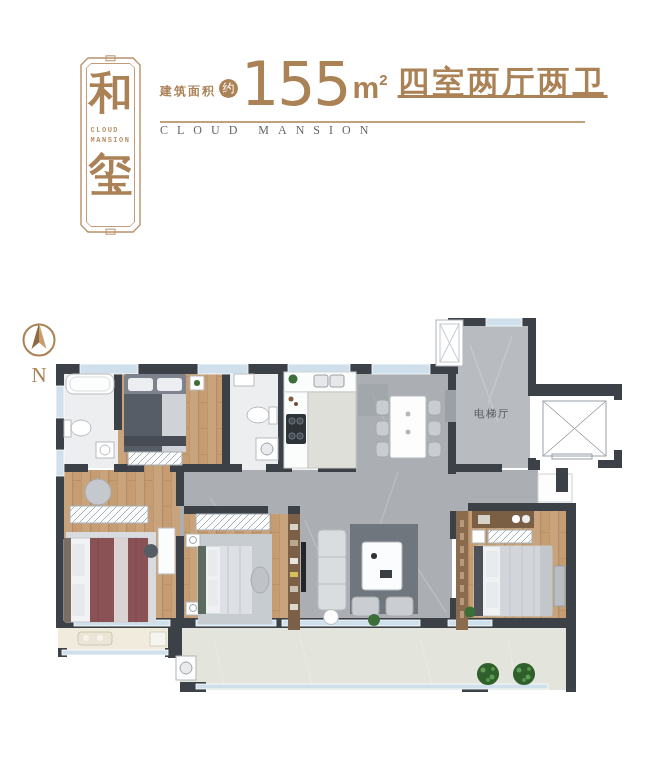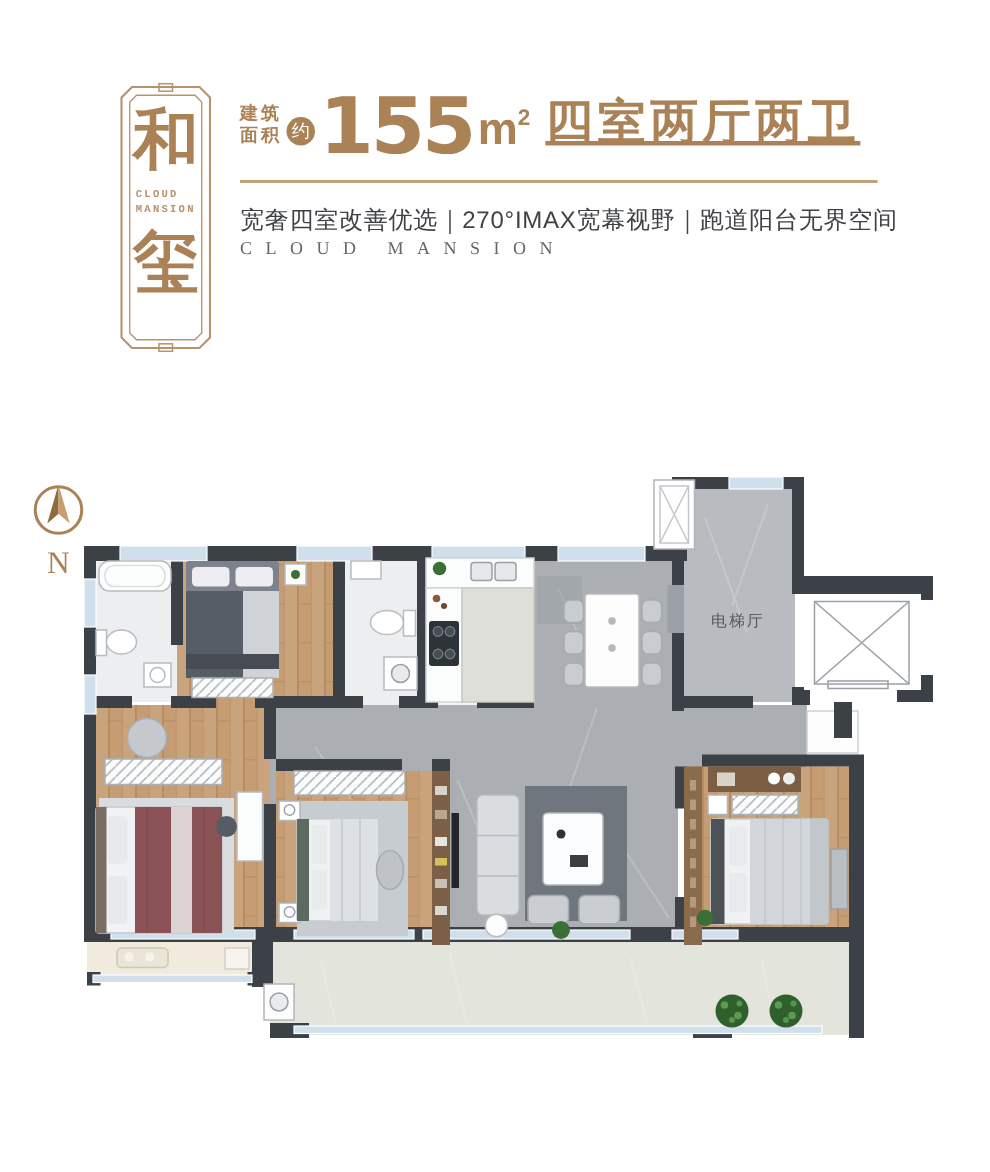--- a/index.html
+++ b/index.html
@@ -14,27 +14,27 @@
                align-items:center;padding-top:15px;box-sizing:border-box;}
   .badge-char{font-family:"Liberation Serif","DejaVu Serif",serif;
               font-size:44px;line-height:1.08;color:var(--brand-brown,#ab8156);font-weight:700;}
   .badge-sub{margin:7px 0 6px 0;
              font-family:Liberation Mono, monospace;
              font-size:7px;letter-spacing:1.5px;line-height:1.45;
              color:var(--brand-brown-light,#b9916b);font-weight:700;}
 
   .head-main{position:absolute;left:160px;top:60px;width:460px;}
   .title-row{display:flex;align-items:flex-end;}
-  .area-label{display:flex;flex-direction:column;font-size:12px;font-weight:700;
+  .area-label{display:flex;flex-direction:row;font-size:12px;font-weight:700;
               letter-spacing:2px;line-height:15px;color:var(--brand-brown,#ab8156);
               margin-bottom:9px;}
   .approx{width:19px;height:19px;border-radius:50%;
           background:var(--brand-brown,#ab8156);color:#fff;font-size:12px;
           line-height:19px;text-align:center;margin:0 3px 10px 3px;flex:none;}
-  .big-num{font-family:"DejaVu Sans",sans-serif;font-weight:700;font-size:52px;
+  .big-num{font-family:"DejaVu Sans",sans-serif;font-weight:400;font-size:60px;
            line-height:0.8;letter-spacing:-2px;color:var(--brand-brown,#ab8156);}
   .unit{font-size:30px;font-weight:700;color:var(--brand-brown,#ab8156);
         margin:0 2px 3px 3px;text-align:center;}
   .unit sup{font-size:15px;position:relative;top:-2px;}
   .room-spec{font-size:32px;font-weight:700;letter-spacing:3px;
              color:var(--brand-brown,#ab8156);margin:0 0 3px 8px;white-space:nowrap;text-decoration:underline;}
   .divider{width:425px;height:2px;background:var(--divider-tan,#c2a17c);margin-top:13px;}
   .tagline{margin-top:15px;font-size:16px;color:var(--tagline-dark,#3e4145);
            letter-spacing:0.5px;white-space:nowrap;}
   .brand-en{font-family:"Liberation Serif","DejaVu Serif",serif;
@@ -81,21 +81,20 @@
         <div class="area-label">
           <span>建筑</span>
           <span>面积</span>
         </div>
         <span class="approx">约</span>
         <span class="big-num">155</span>
         <span class="unit"><span>m</span><sup>2</sup></span>
         <span class="room-spec">四室两厅两卫</span>
       </div>
       <div class="divider"></div>
-      <div class="tagline">宽奢四室改善优选｜270°IMAX宽幕视野｜跑道阳台无界空间</div>
       <div class="brand-en">CLOUD MANSION</div>
     </div>
   </header>
 
   <svg class="plan" viewBox="0 300 660 481" width="660" height="481" xmlns="http://www.w3.org/2000/svg">
     <defs>
       <pattern id="wood" width="18" height="26" patternUnits="userSpaceOnUse">
         <rect width="18" height="26" fill="var(--wood,#c69d73)"></rect>
         <rect width="1.3" height="26" fill="var(--wood-dark,#b0875e)" opacity="0.75"></rect>
         <rect x="9" width="1" height="26" fill="var(--wood-dark,#b0875e)" opacity="0.3"></rect>

